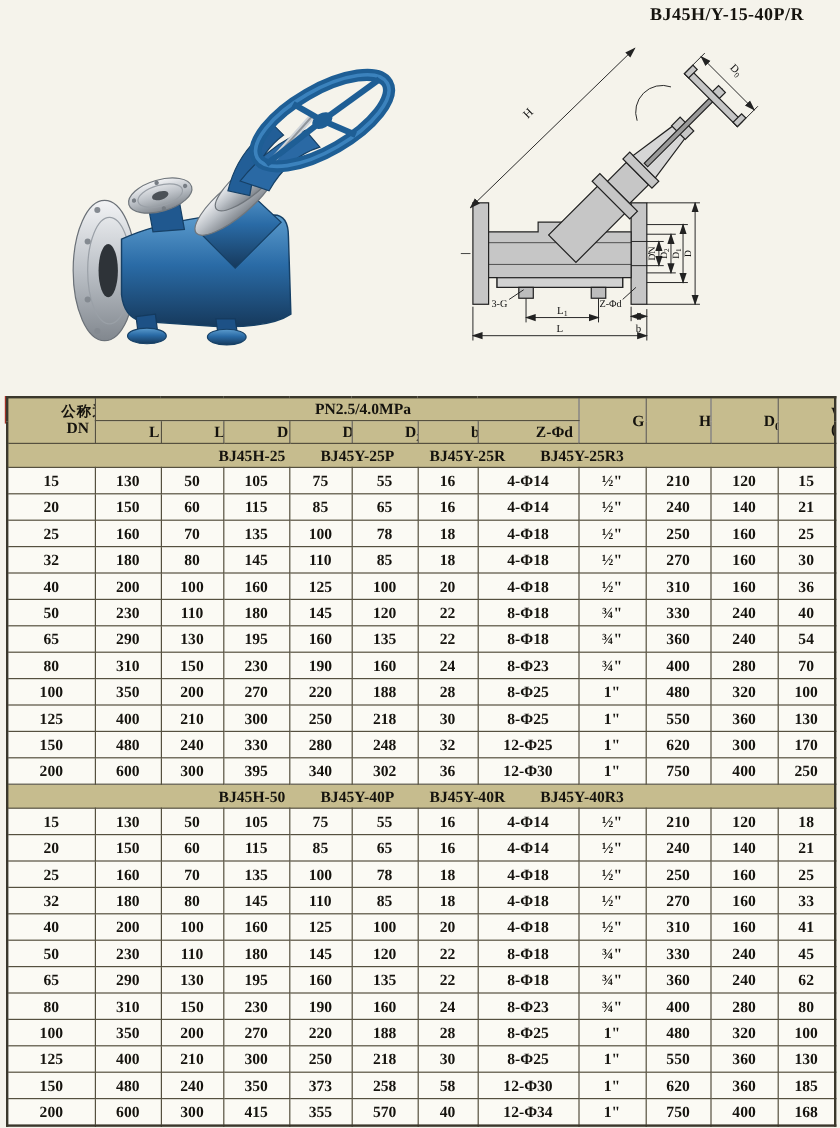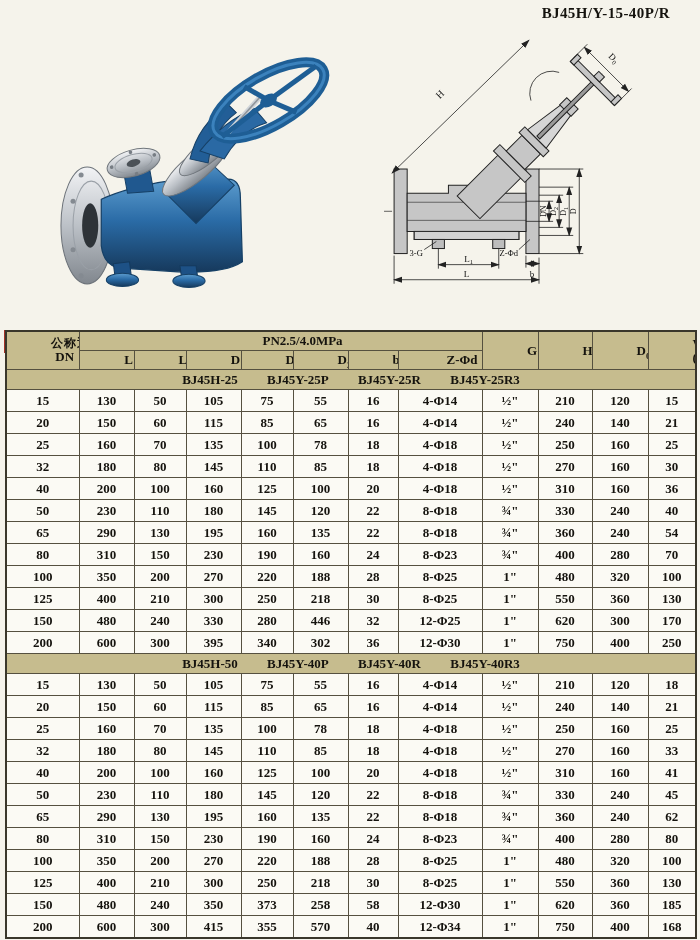--- a/index.html
+++ b/index.html
@@ -404,21 +404,21 @@
         <td>550</td>
         <td>360</td>
         <td>130</td>
       </tr>
       <tr>
         <td>150</td>
         <td>480</td>
         <td>240</td>
         <td>330</td>
         <td>280</td>
-        <td>446</td>
+        <td>248</td>
         <td>32</td>
         <td>12-Φ25</td>
         <td>1"</td>
         <td>620</td>
         <td>300</td>
         <td>170</td>
       </tr>
       <tr>
         <td>200</td>
         <td>600</td>

